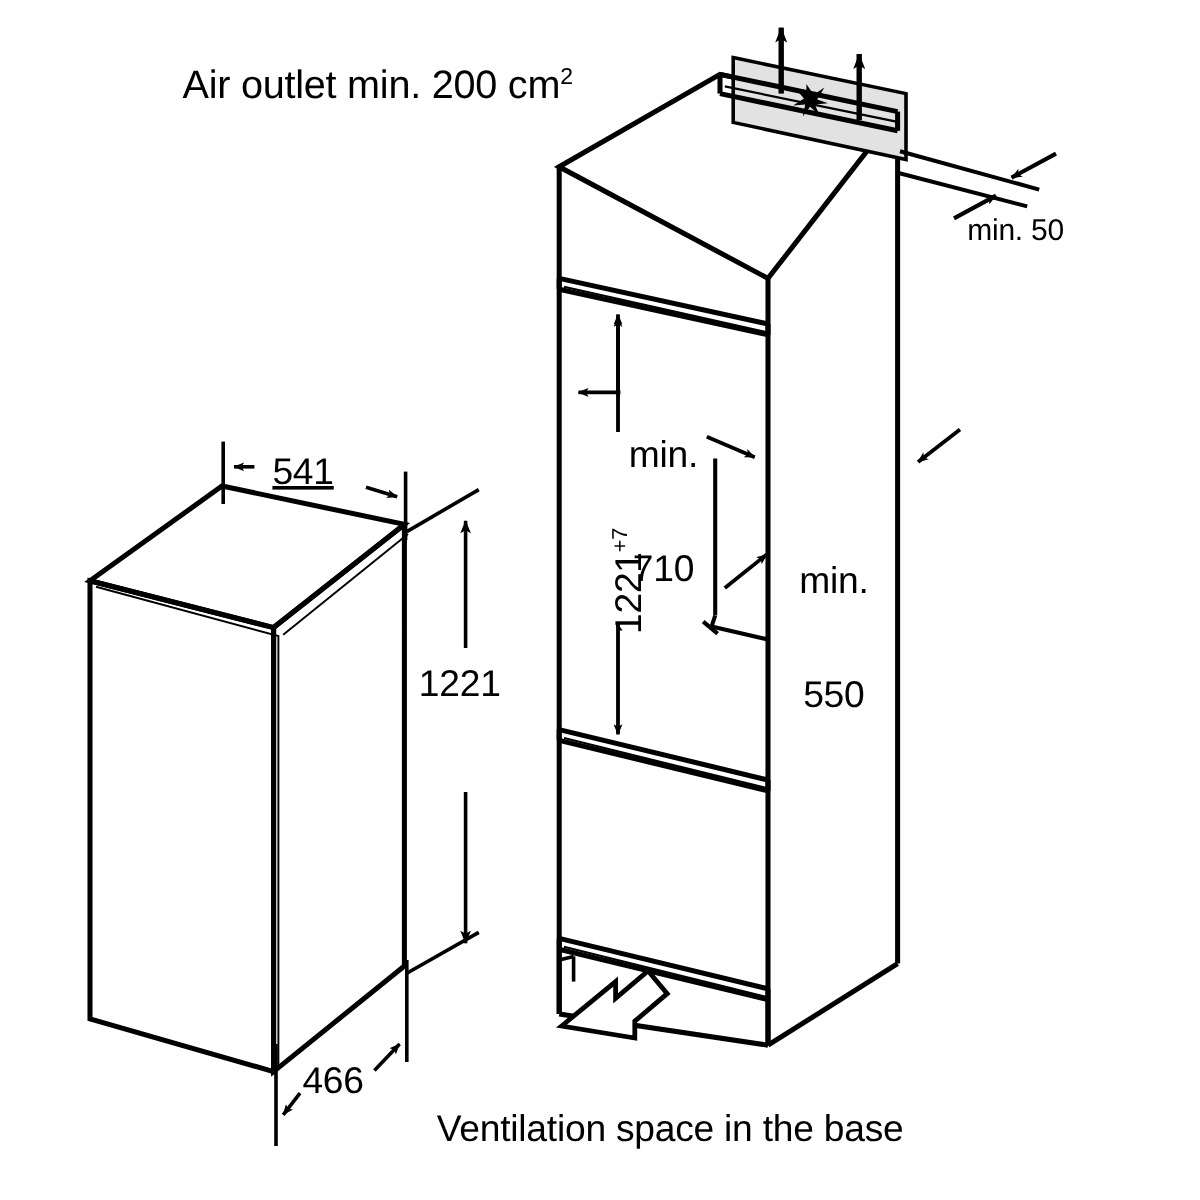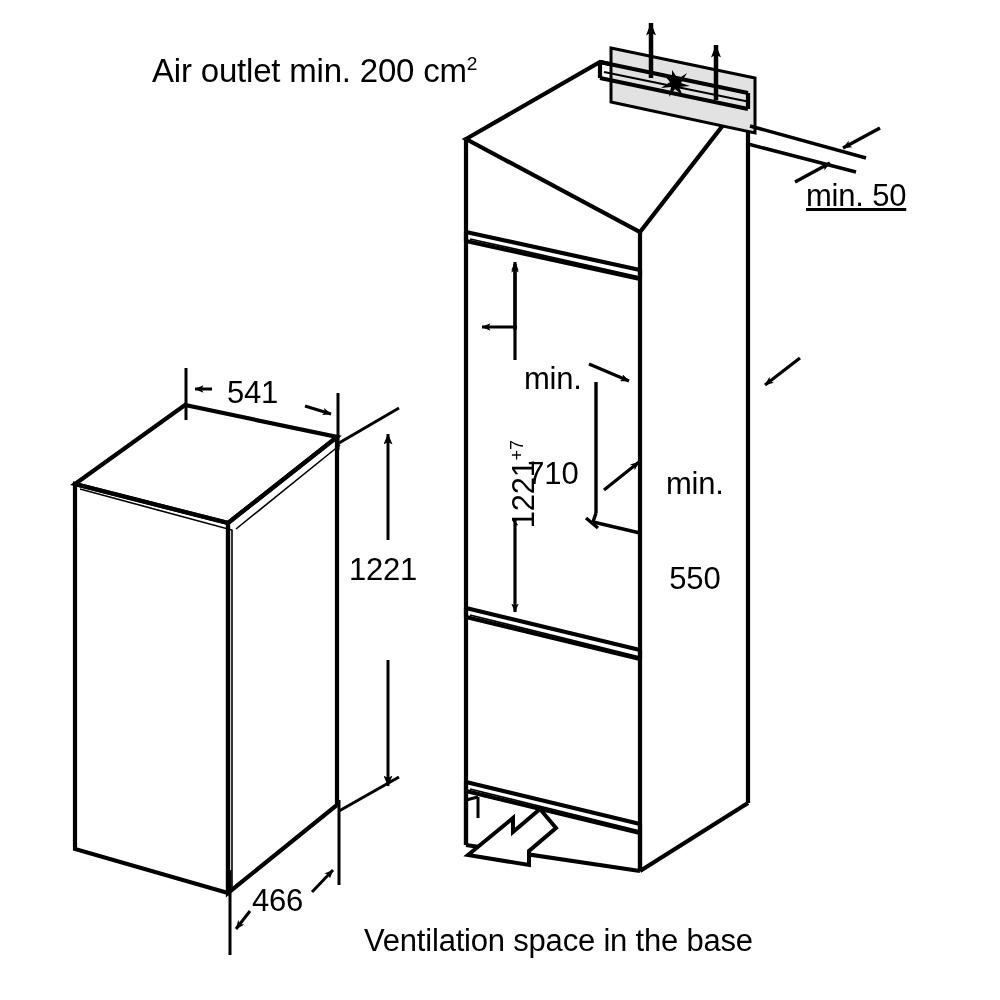--- a/index.html
+++ b/index.html
@@ -34,26 +34,26 @@
     white-space: pre;
     line-height: 1.02;
     letter-spacing: -0.2px;
   }
   .lbl sup {
     font-size: 0.58em;
     vertical-align: super;
     line-height: 0;
   }
   #lbl-air-outlet   { left: 118px; top: 20px;  font-size: 33px; }
-  #lbl-min50        { left: 806px; top: 180px; font-size: 31px; text-decoration: underline; }
+  #lbl-min50        { left: 806px; top: 180px; font-size: 25px; }
   #lbl-min560       { left: 524px; top: 300px; font-size: 31px; text-align: left; }
   #lbl-min550       { left: 666px; top: 405px; font-size: 31px; text-align: left; }
   #lbl-1221niche    { left: 476px; top: 368px; font-size: 31px;
                       transform-origin: 0 0; transform: rotate(-90deg) translate(-194px, 0px); }
-  #lbl-541          { left: 227px; top: 377px; font-size: 31px; }
+  #lbl-541          { left: 227px; top: 377px; font-size: 31px; text-decoration: underline; }
   #lbl-1221         { left: 349px; top: 554px; font-size: 31px; }
   #lbl-542          { left: 252px; top: 885px; font-size: 31px; }
   #lbl-vent         { left: 364px; top: 862px; font-size: 31px; }
   #lbl-measure      { left: 590px; top: 952px; font-size: 25px; }
   .l2 { display: block; text-align: center; }
 </style>
 </head>
 <body>
 
 <div id="sheet">

